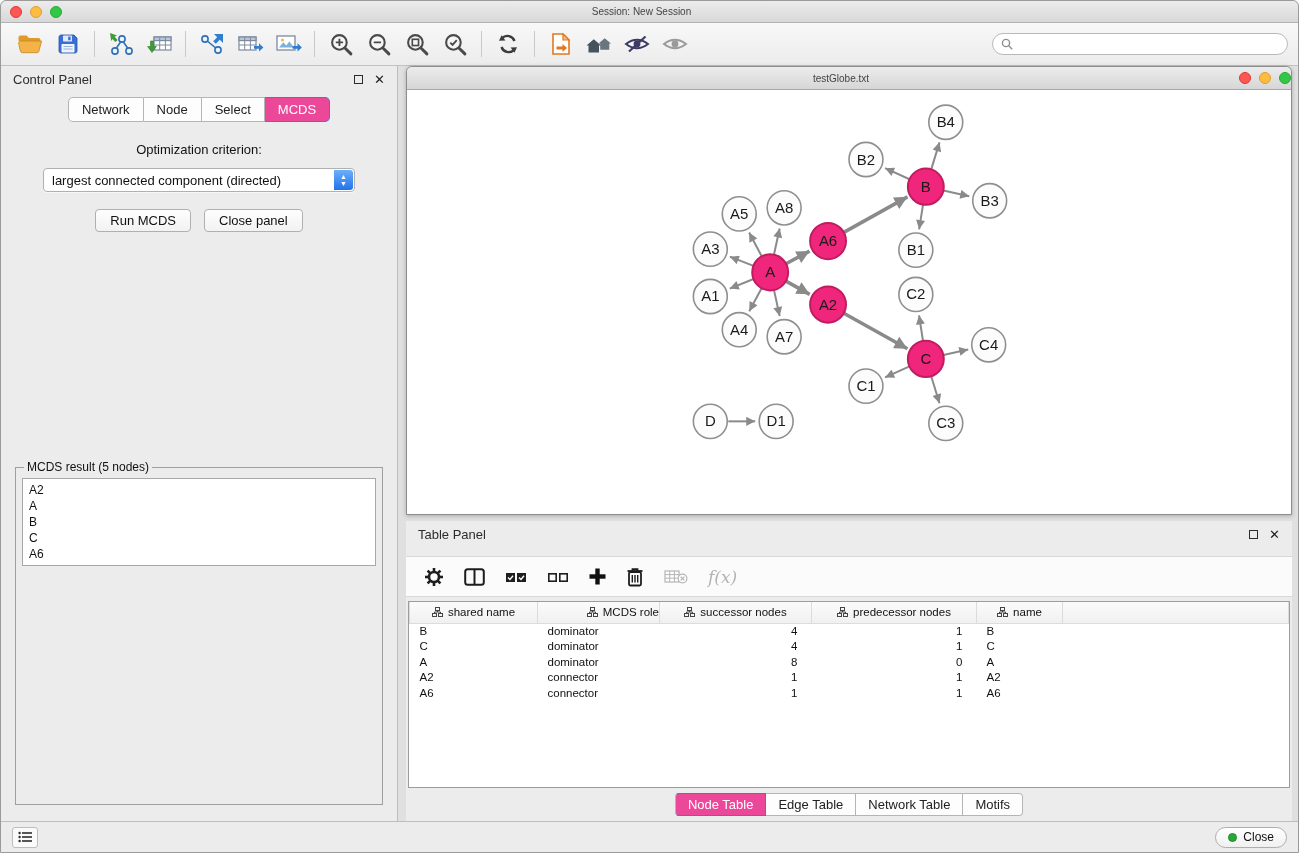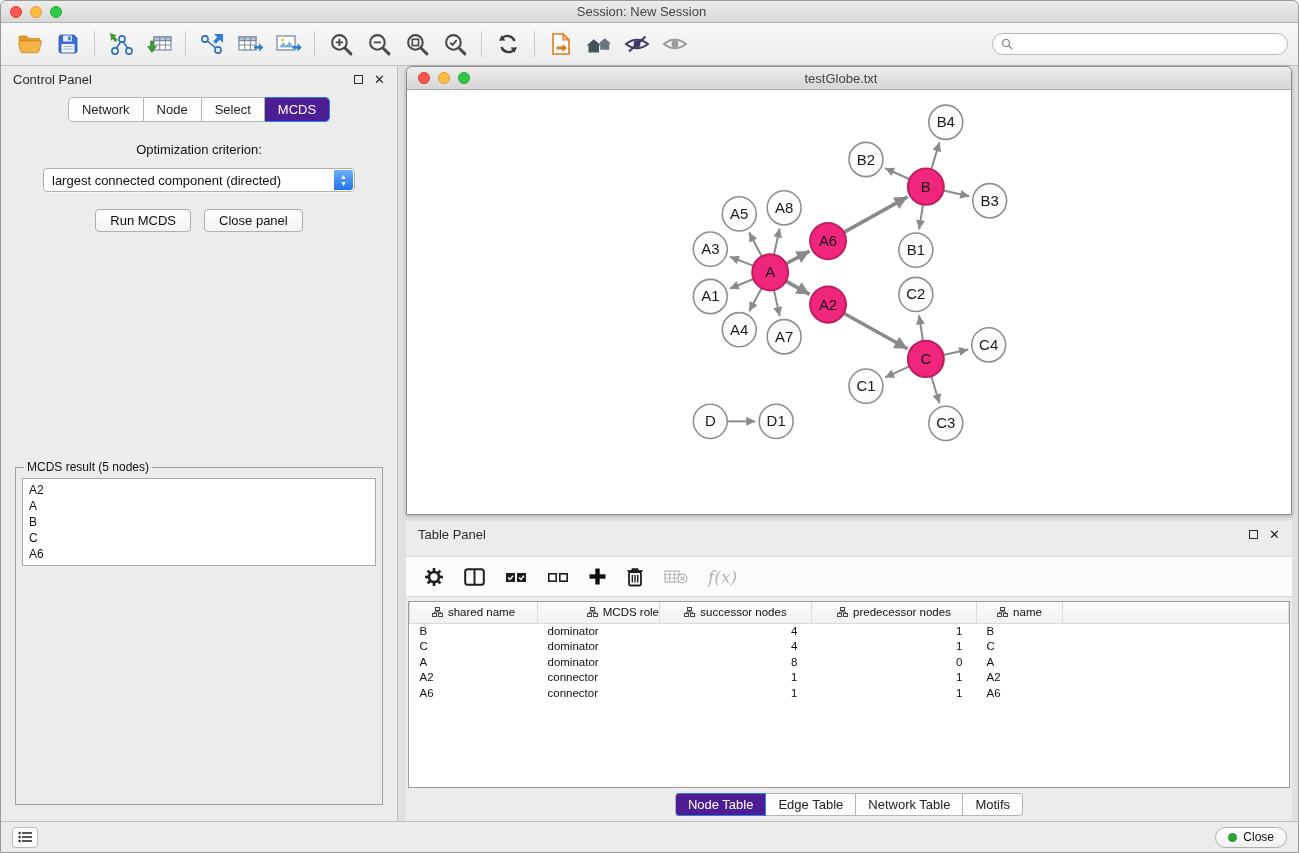--- a/index.html
+++ b/index.html
@@ -6,21 +6,21 @@
   html,body { width:1299px; height:853px; font-family:"Liberation Sans","DejaVu Sans",sans-serif; background:#ffffff; }
   .app { width:1299px; height:853px; display:flex; flex-direction:column; overflow:hidden; background:#e2e2e2; border:1px solid #9a9a9a; border-radius:6px 6px 0 0; }
 
   
   .titlebar { height:22px; flex:0 0 22px; background:linear-gradient(#ececec,#d8d8d8); border-bottom:1px solid #b2b2b2; position:relative; display:flex; align-items:center; border-radius:6px 6px 0 0; }
   .traffic { display:flex; gap:8px; margin-left:9px; z-index:2; }
   .light { width:12px; height:12px; border-radius:50%; }
   .light.red { background:#fc5753; border:1px solid #df3734; }
   .light.yellow { background:#fdbc40; border:1px solid #de9f34; }
   .light.green { background:#33c748; border:1px solid #27aa35; }
-  .win-title { position:absolute; left:0; right:16px; text-align:center; font-size:13px; color:#444; }
+  .win-title { position:absolute; left:0; right:16px; text-align:center; font-size:10px; color:#444; }
 
   
   .toolbar { height:43px; flex:0 0 43px; background:linear-gradient(#f8f8f8,#ececec); border-bottom:1px solid #c2c2c2; display:flex; align-items:center; padding:0 10px; }
   .tb-btn { width:38px; height:32px; display:flex; align-items:center; justify-content:center; cursor:default; }
   .tb-sep { width:1px; height:26px; background:#c9c9c9; margin:0 7px; }
   .search-wrap { margin-left:auto; position:relative; }
   .search-input { width:296px; height:22px; border-radius:12px; border:1px solid #b9b9b9; background:#fff; padding:0 10px 0 26px; font-size:12px; outline:none; color:#333; }
   .search-glass { position:absolute; left:9px; top:5px; }
 
   
@@ -29,37 +29,37 @@
   
   .control-panel { width:397px; flex:0 0 397px; background:#ececec; border-right:1px solid #bdbdbd; display:flex; flex-direction:column; }
   .panel-header { height:27px; flex:0 0 27px; display:flex; align-items:center; padding:0 12px; font-size:13px; color:#2c2c2c; }
   .hdr-icons { margin-left:auto; display:flex; gap:11px; align-items:center; }
   .float-box { width:9px; height:9px; border:1.5px solid #2c2c2c; display:inline-block; }
   .close-x { font-size:13px; font-weight:bold; color:#1c1c1c; line-height:10px; }
   .cp-tabs { display:flex; justify-content:center; margin-top:4px; }
   .tab { font-size:13px; padding:4px 13px; background:#fdfdfd; border:1px solid #b5b5b5; border-left:none; color:#222; }
   .cp-tabs .tab:first-child { border-left:1px solid #b5b5b5; border-radius:5px 0 0 5px; }
   .cp-tabs .tab:last-child { border-radius:0 5px 5px 0; }
-  .tab.active { background:#4c1d95; border-color:#2e7fe0; color:#fff; }
+  .tab.active { background:#ec4899; border-color:#2e7fe0; color:#fff; }
   .cp-body { display:flex; flex-direction:column; align-items:center; margin-top:20px; }
   .opt-label { font-size:13px; color:#111; margin-bottom:11px; }
   .dropdown { width:312px; height:24px; background:#fff; border:1px solid #b0b0b0; border-radius:4px; display:flex; align-items:center; font-size:13px; color:#111; padding-left:8px; position:relative; box-shadow:0 1px 0 rgba(255,255,255,.6); }
   .dd-stepper { position:absolute; right:1px; top:1px; bottom:1px; width:19px; background:linear-gradient(#6cb0fb,#2272ec); border-radius:0 3px 3px 0; color:#fff; display:flex; flex-direction:column; align-items:center; justify-content:center; font-size:7px; line-height:7px; }
   .cp-buttons { display:flex; gap:13px; margin-top:17px; }
   .btn { font-size:13px; padding:3px 14px; background:linear-gradient(#fefefe,#f2f2f2); border:1px solid #b0b0b0; border-radius:4px; color:#111; }
   .result-box { margin:auto 14px 16px 14px; border:1px solid #9f9f9f; height:345px; padding:4px 6px 6px 6px; background:#ececec; }
   .result-box legend { font-size:12px; color:#111; padding:0 3px; margin-left:2px; }
   .result-list { background:#fff; border:1px solid #a8a8a8; width:100%; height:100%; font-size:12px; color:#111; padding:3px 6px; overflow:auto; }
   .result-item { line-height:16px; }
 
   
   .right-col { flex:1; display:flex; flex-direction:column; background:#e0e0e0; padding:0 6px 0 8px; min-width:0; }
 
   .network-window { height:449px; flex:0 0 449px; background:#fff; border:1px solid #8d8d8d; border-radius:6px 6px 0 0; display:flex; flex-direction:column; box-shadow:0 1px 4px rgba(0,0,0,.25); }
-  .nw-titlebar { height:23px; flex:0 0 23px; background:linear-gradient(#ececec,#d6d6d6); border-bottom:1px solid #a8a8a8; border-radius:6px 6px 0 0; position:relative; display:flex; align-items:center; }
+  .nw-titlebar { height:23px; flex:0 0 23px; background:linear-gradient(#ececec,#d6d6d6); border-bottom:1px solid #a8a8a8; border-radius:6px 6px 0 0; position:relative; display:flex; align-items:center;justify-content:flex-end; }
   .nw-titlebar .traffic { margin-left:11px; }
   .nw-canvas { flex:1; position:relative; background:#fff; overflow:hidden; }
   svg.graph { width:100%; height:100%; display:block; }
   svg.graph text { font-family:"Liberation Sans","DejaVu Sans",sans-serif; }
 
   
   .table-panel { margin-top:6px; flex:1; background:#ececec; display:flex; flex-direction:column; min-height:0; }
   .tp-toolbar { height:41px; flex:0 0 41px; display:flex; align-items:center; gap:20px; padding:0 18px; background:#fbfbfb; border:1px solid #d8d8d8; border-left:none; border-right:none; margin-top:8px; }
   .tp-tool { display:flex; align-items:center; justify-content:center; height:30px; }
   .fx { font-family:"DejaVu Serif","Liberation Serif",serif; font-style:italic; color:#b3b3b3; font-size:17px; }

